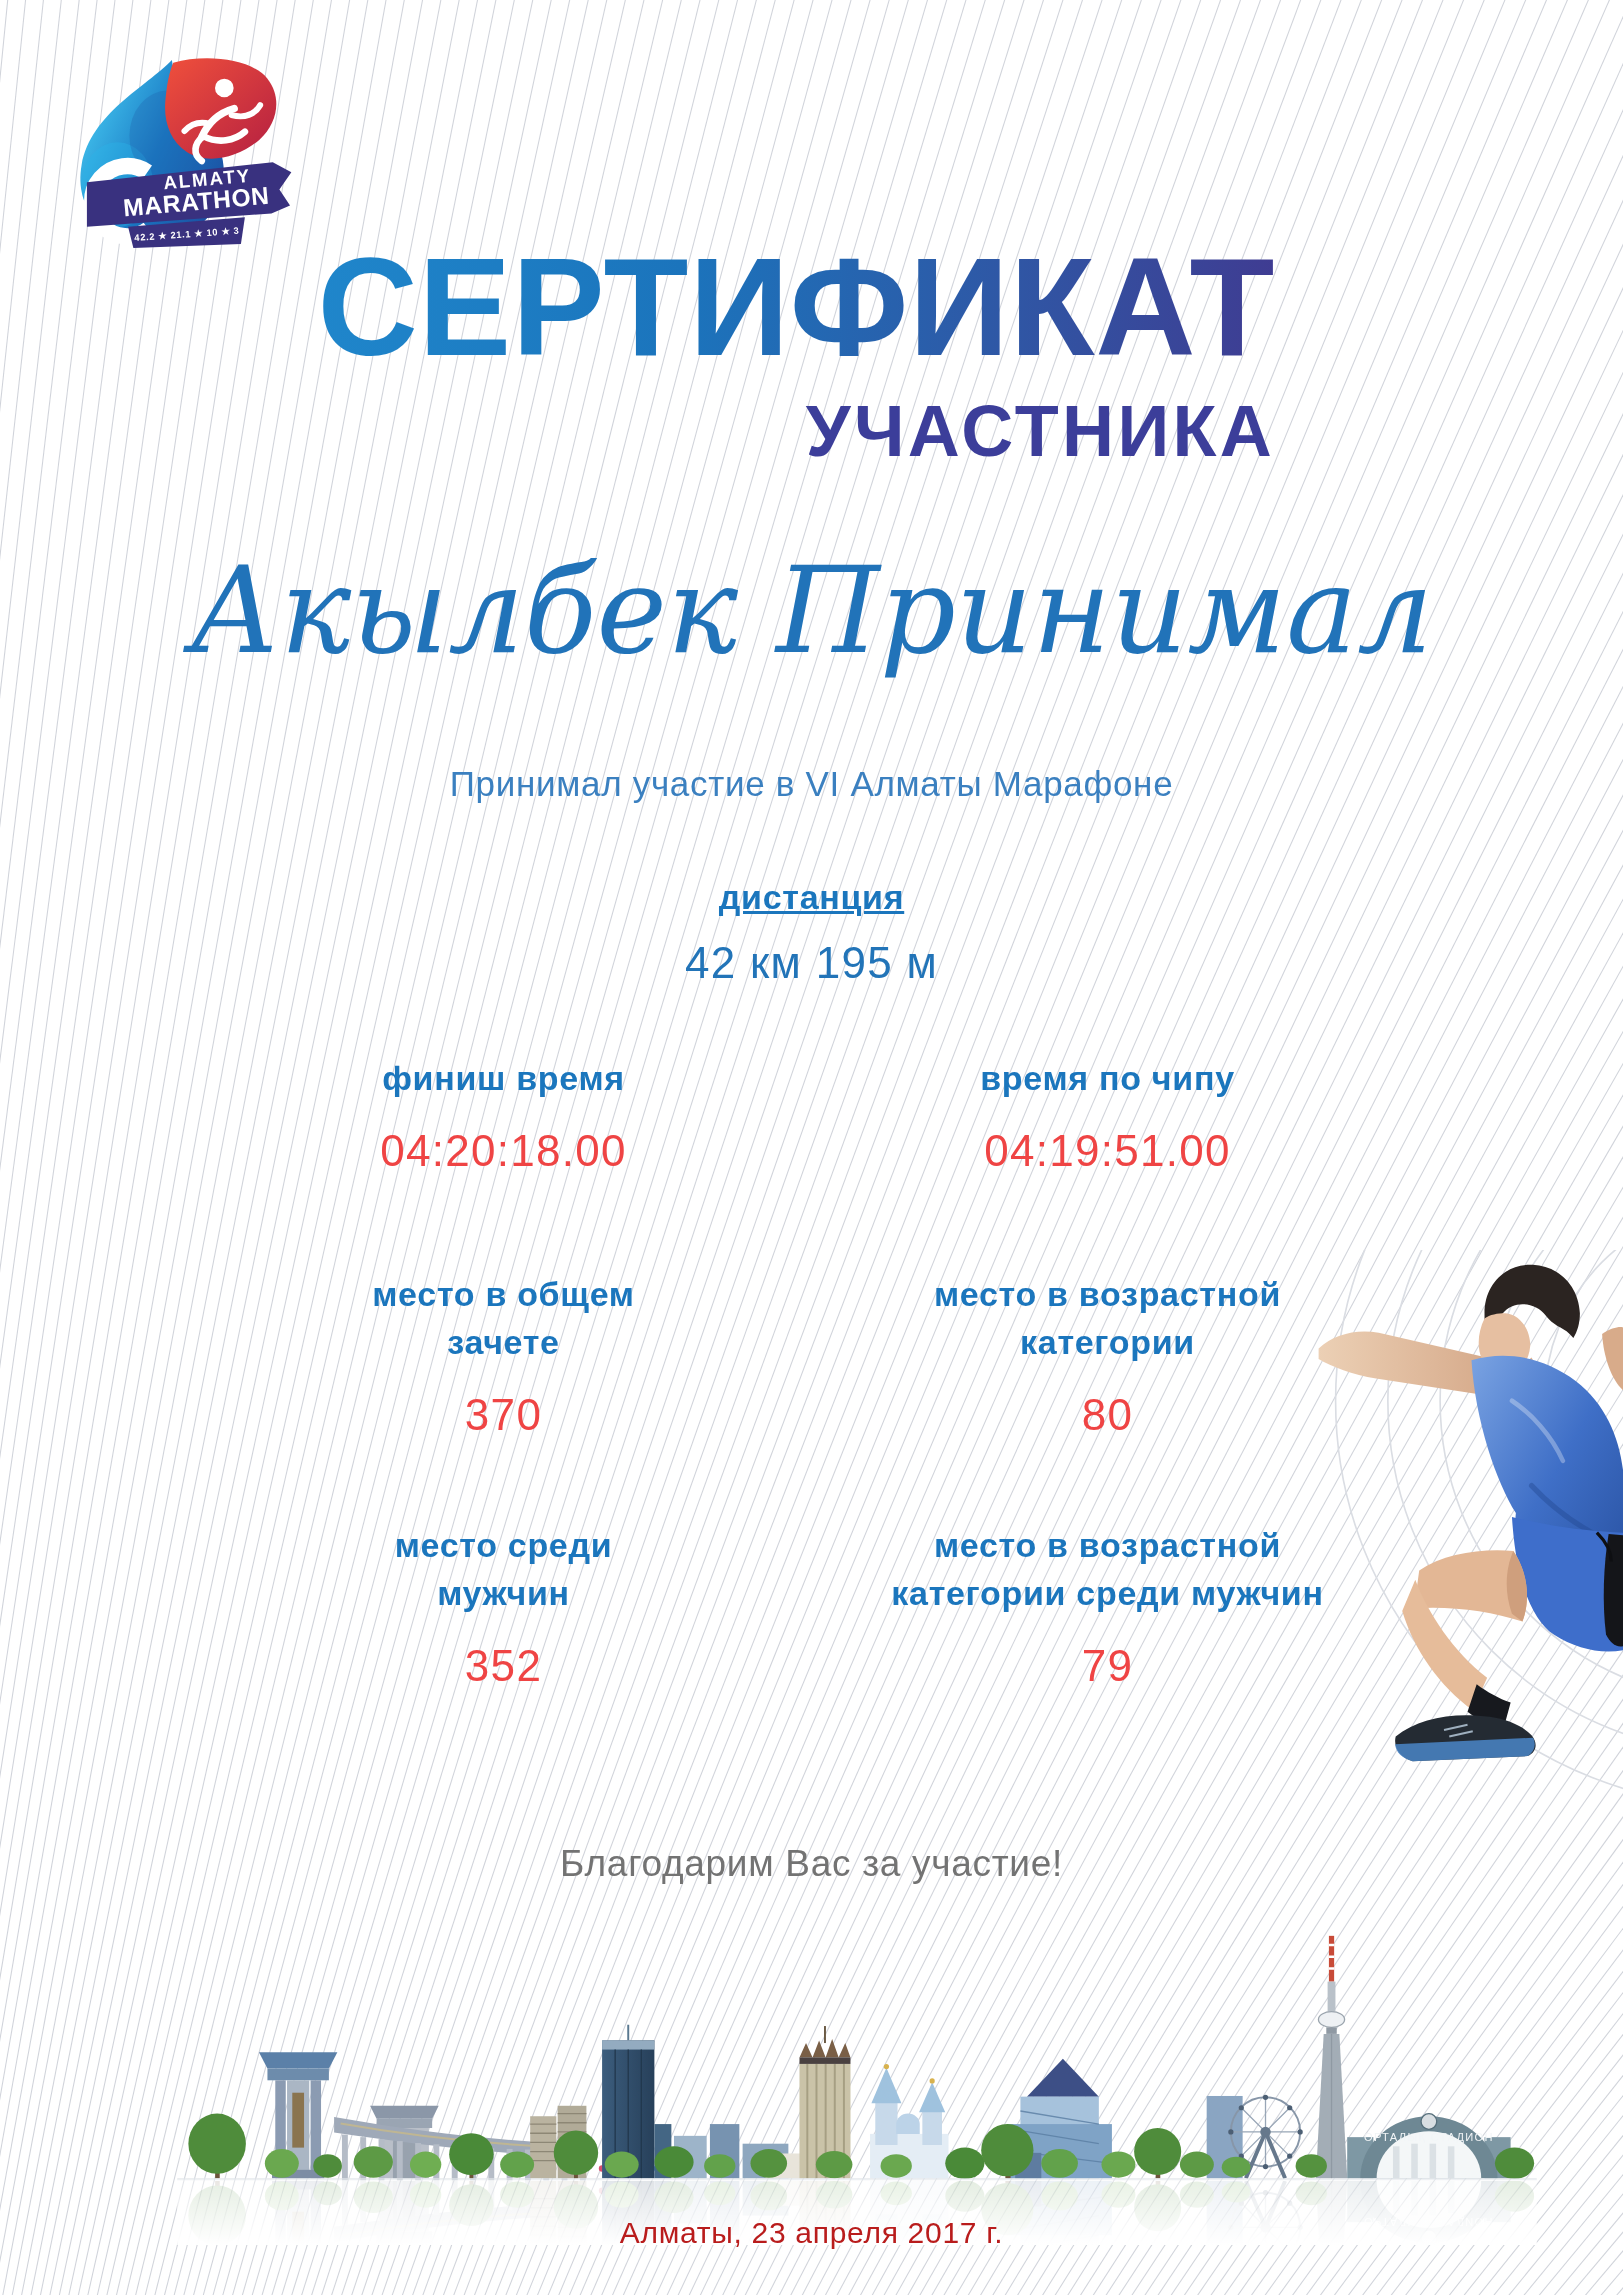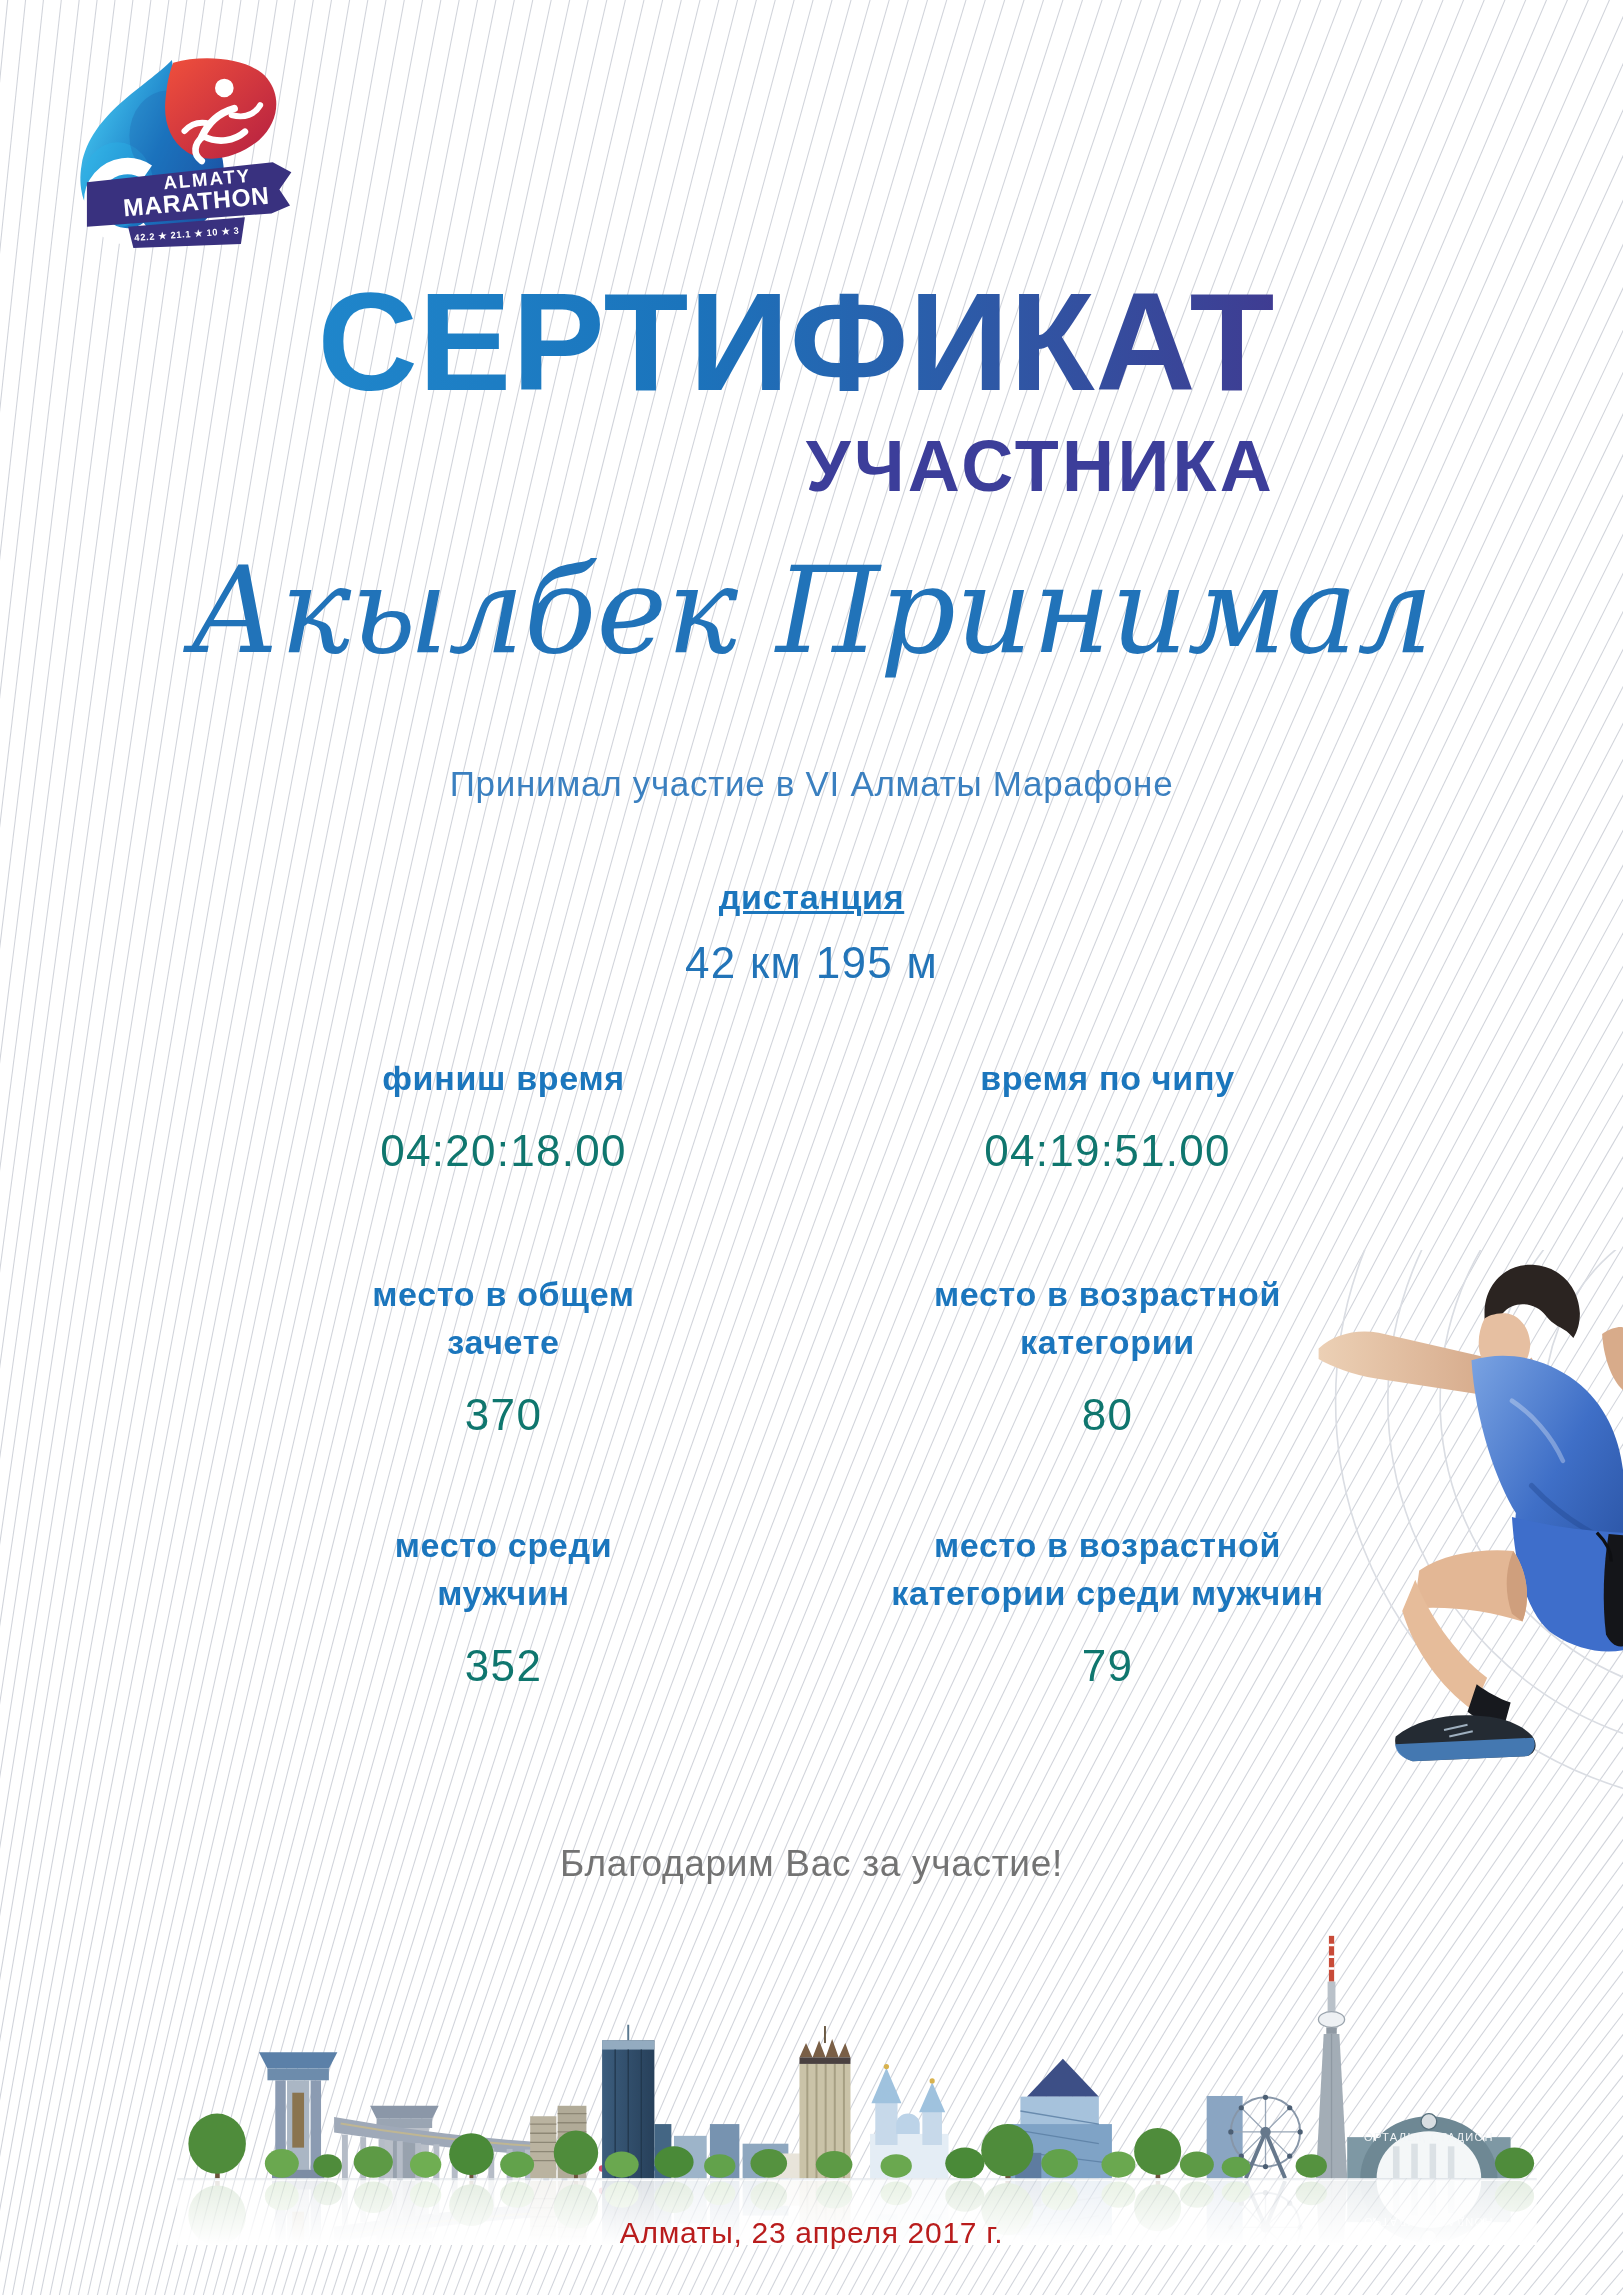--- a/index.html
+++ b/index.html
@@ -4,21 +4,21 @@
 <style>
   html,body{margin:0;padding:0;background:#e8e8e8;}
   .page{
     position:relative; width:1623px; height:2295px; background:#ffffff;
     overflow:hidden; font-family:"Liberation Sans", sans-serif;
   }
   .bg-lines{position:absolute; inset:0; pointer-events:none;}
   
   .logo{position:absolute; left:67px; top:52px; width:229px; height:196px;}
   
-  .title-block{position:absolute; top:237px; right:348px; text-align:right;margin-top:35px;}
+  .title-block{position:absolute; top:237px; right:348px; text-align:right;}
   .title-main{
     font-size:139px; font-weight:800; line-height:1; letter-spacing:0.7px;
     background:linear-gradient(90deg,#1f86cb 0%, #1b74bc 38%, #2f57a5 72%, #3f3c92 100%);
     -webkit-background-clip:text; background-clip:text; color:transparent;
     white-space:nowrap;
   }
   .title-sub{
     margin-top:14.4px; font-size:72px; font-weight:700; letter-spacing:3.3px;
     color:#3c3e9a; white-space:nowrap;
   }
@@ -41,21 +41,21 @@
   .res{position:absolute; width:497px; text-align:center;}
   .col-left{left:255px;}
   .col-right{left:859px;}
   .row-1{top:1054px;}
   .row-2{top:1270px;}
   .row-3{top:1521px;}
   .res-label{
     font-size:34px; font-weight:700; color:#1b76bd; letter-spacing:0.7px;
     line-height:1.42; white-space:pre-line;
   }
-  .res-value{margin-top:23.5px; font-size:44px; color:#0f766e; letter-spacing:1.3px;}
+  .res-value{margin-top:23.5px; font-size:44px; color:#ef4444; letter-spacing:1.3px;}
   
   .thanks{
     position:absolute; top:1843px; left:0; width:100%; text-align:center;
     font-size:37px; color:#737373; letter-spacing:0.7px;
   }
   .date-line{
     position:absolute; top:2216px; left:0; width:100%; text-align:center;
     font-size:30px; color:#b91c1c; letter-spacing:0.7px;
   }
   

